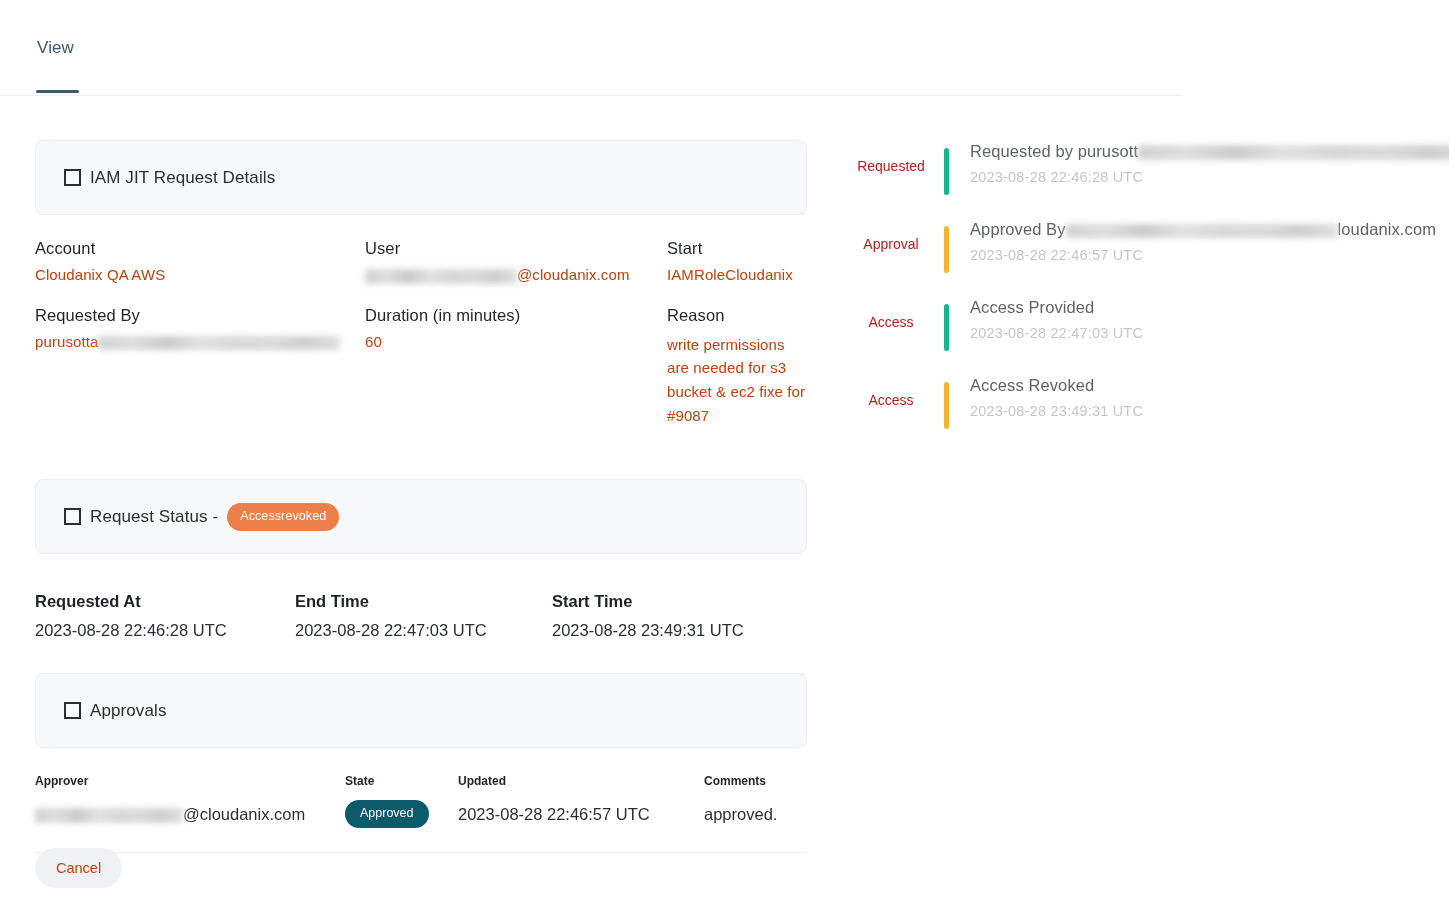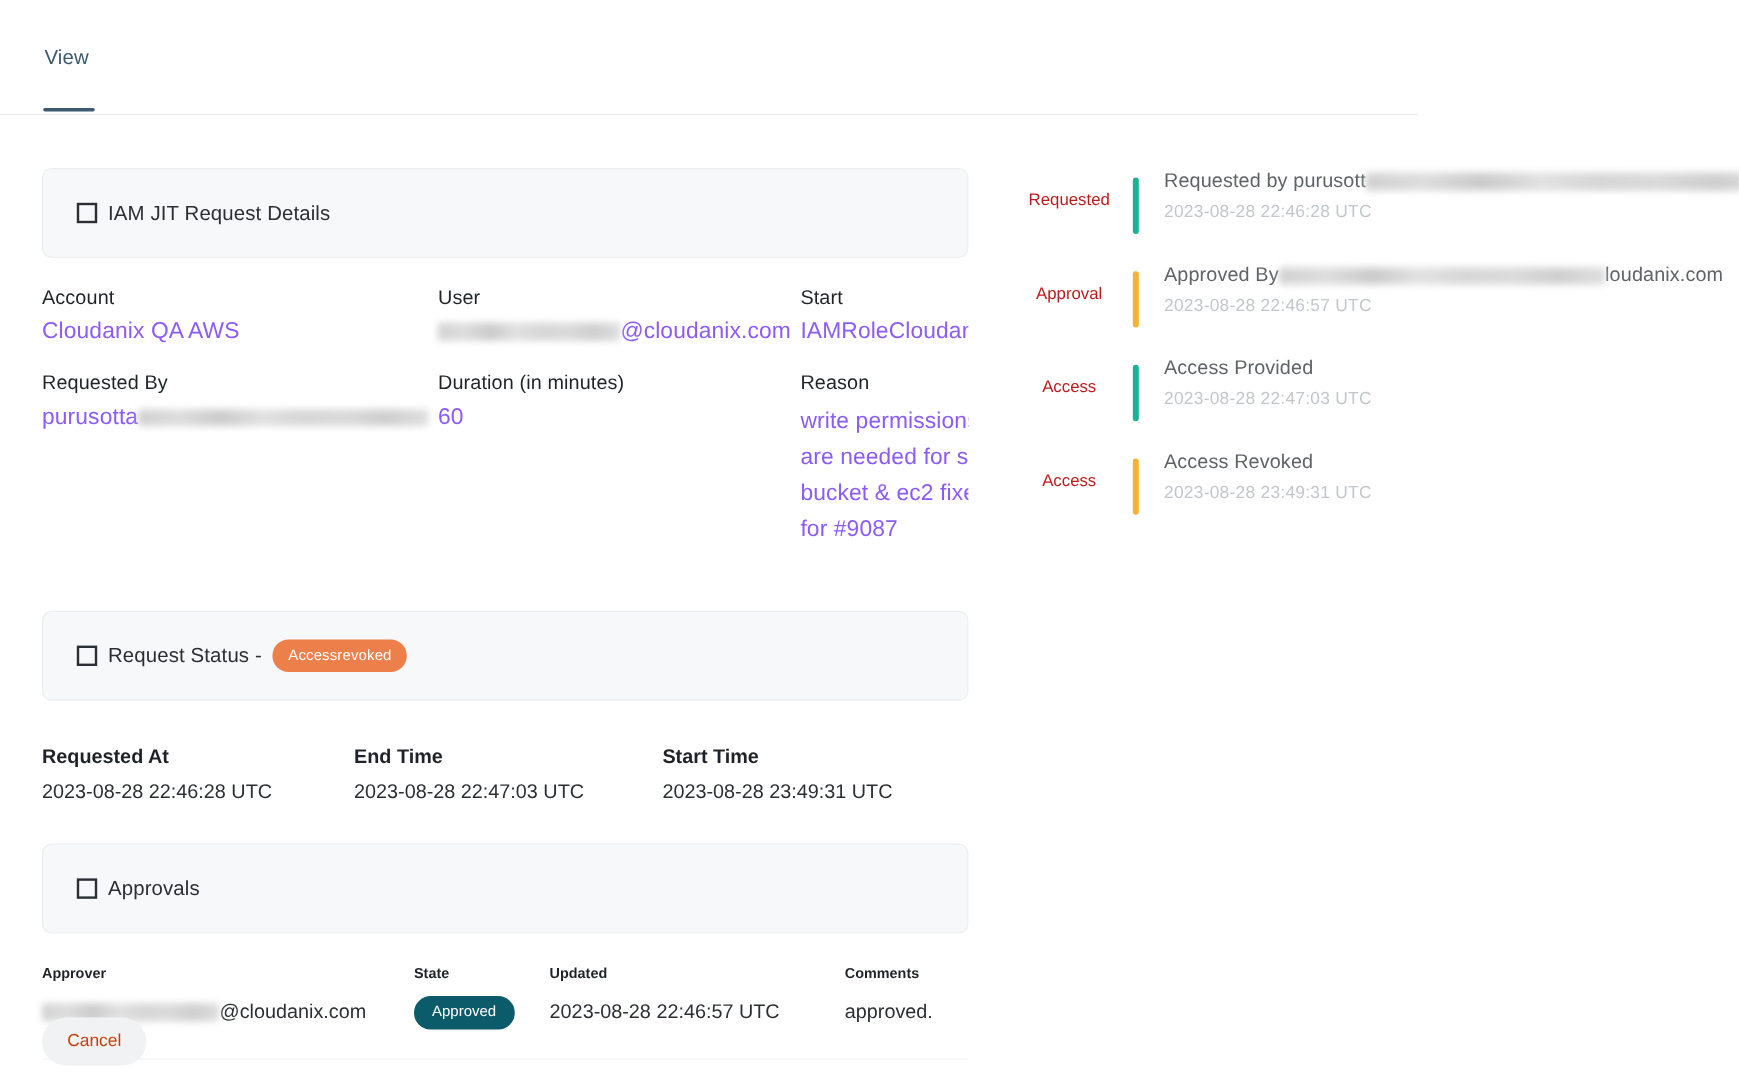--- a/index.html
+++ b/index.html
@@ -100,22 +100,22 @@
   }
   .g-label {
     font-size: 16.5px;
     font-weight: normal;
     color: #1f2328;
     letter-spacing: .1px;
     padding-bottom: 8px;
     white-space: nowrap;
   }
   .g-value {
-    font-size: 19px;
-    color: #8b5cf6;
+    font-size: 15px;
+    color: #c2410c;
     letter-spacing: .1px;
     padding-bottom: 22px;
     white-space: nowrap;
   }
   .g-value.wrap {
     white-space: normal;
     line-height: 1.58;
     max-width: 152px;
   }
 

